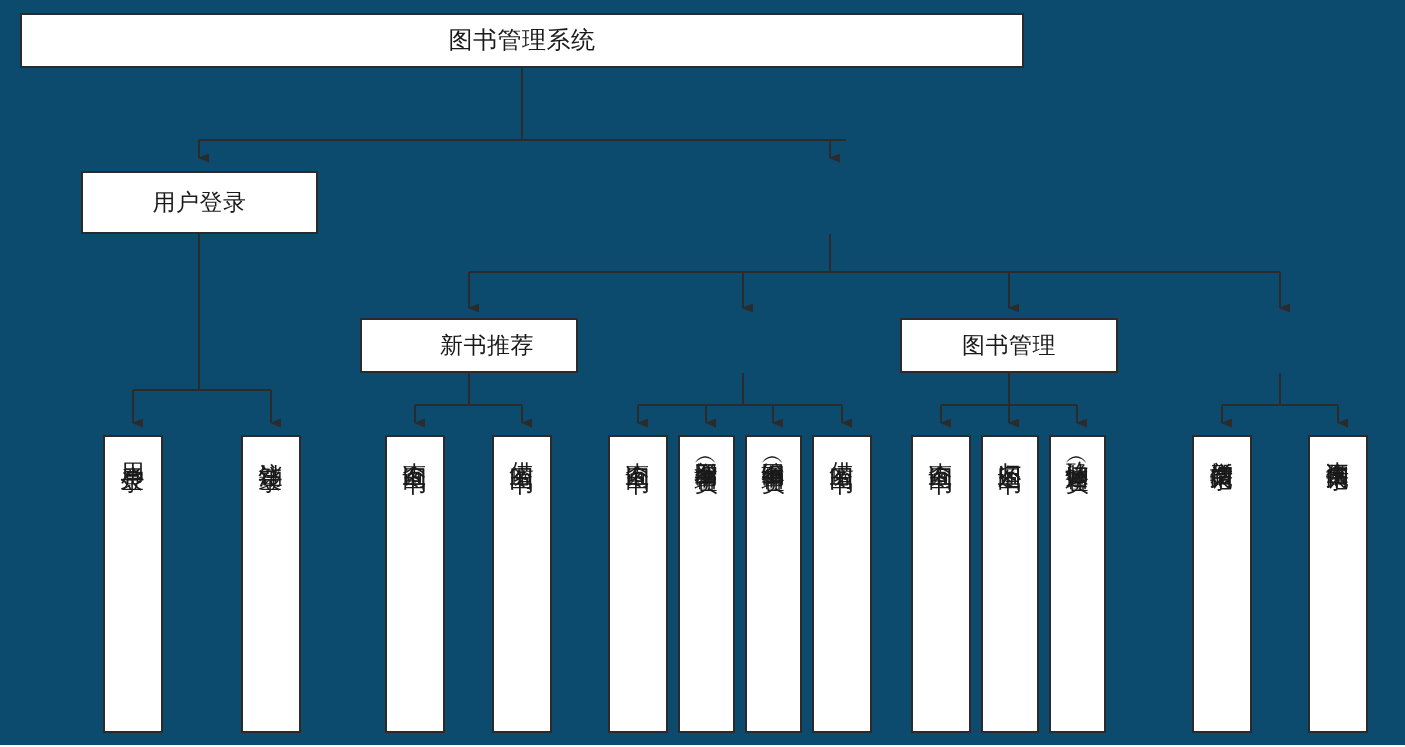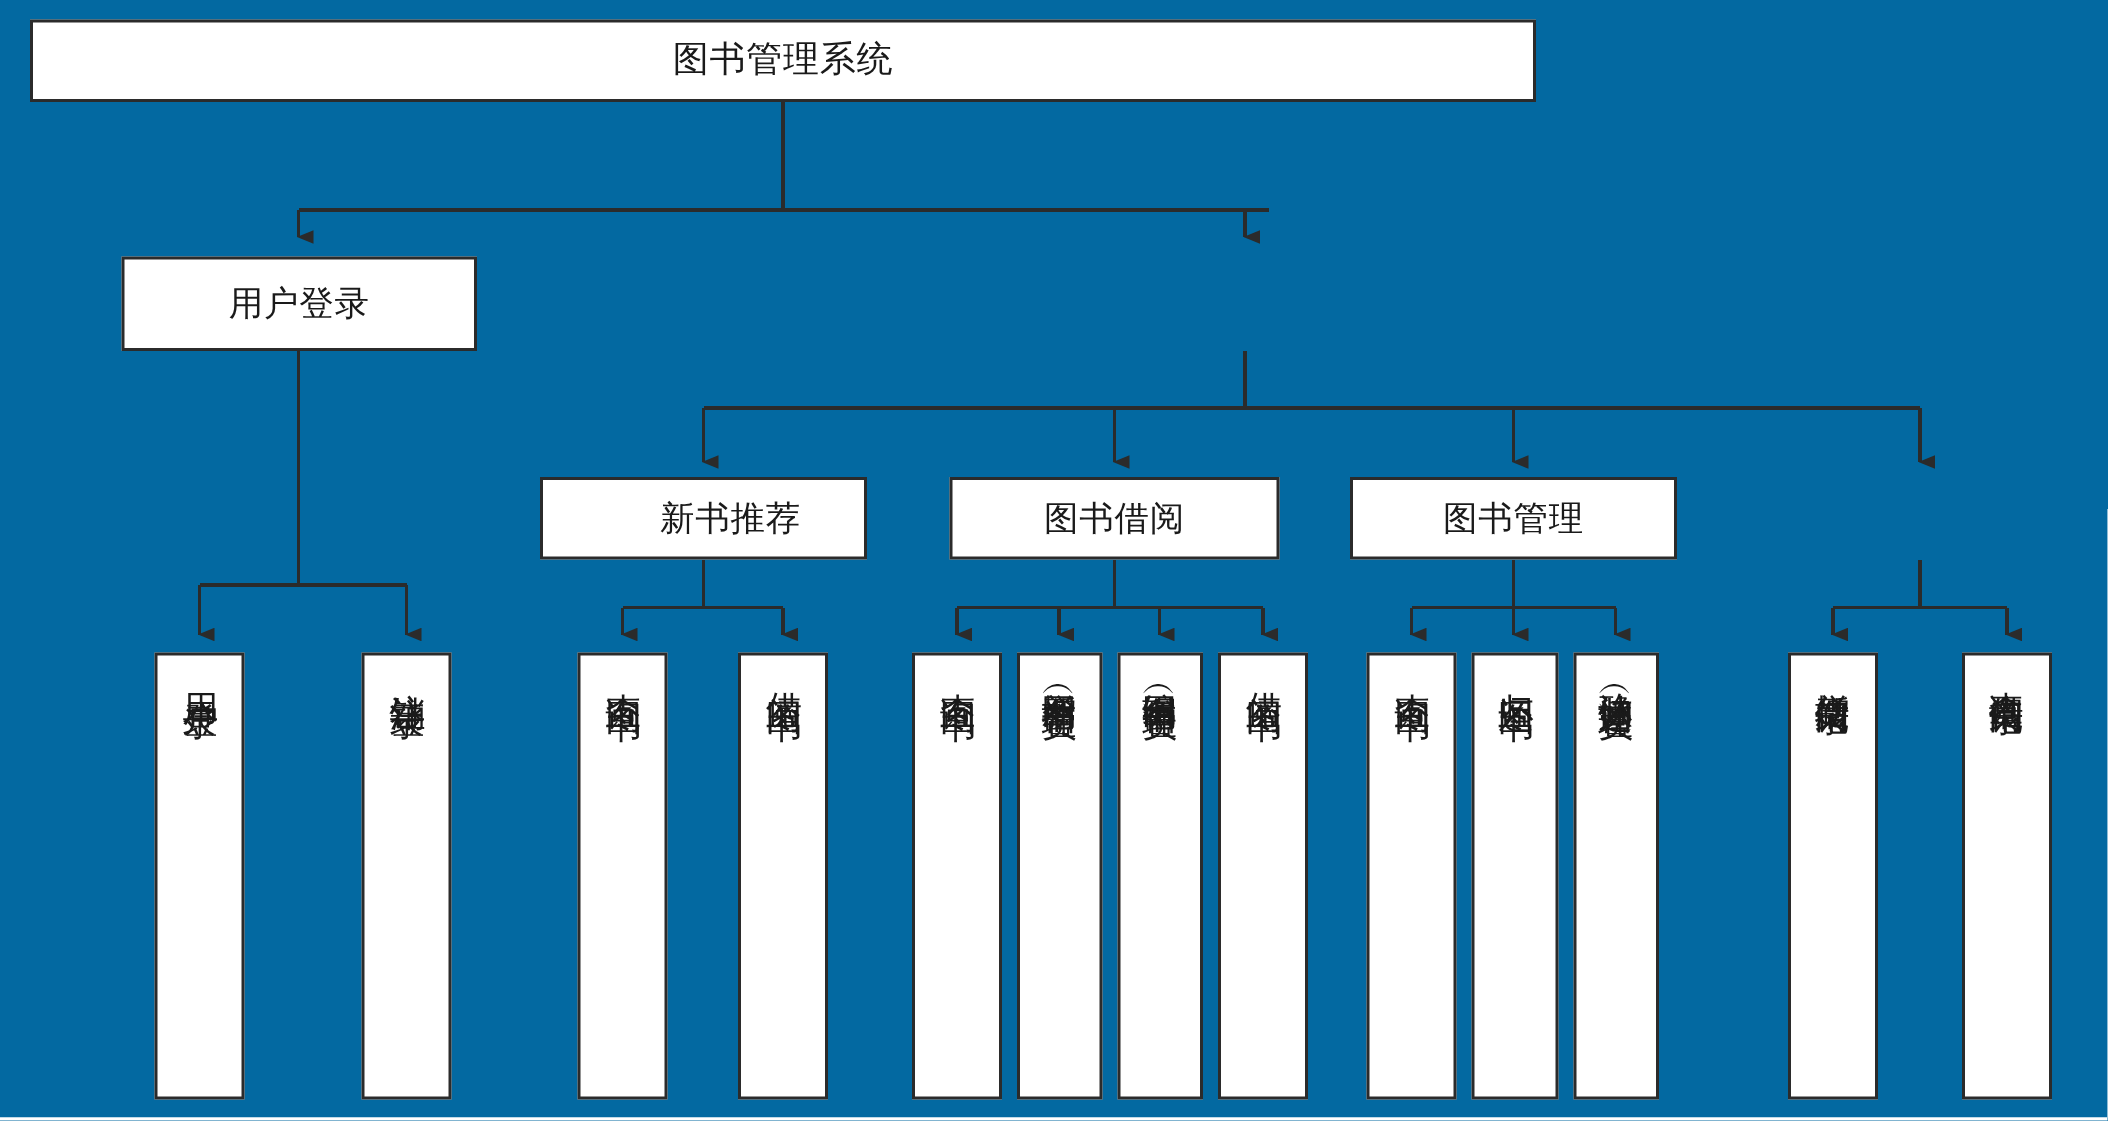--- a/index.html
+++ b/index.html
@@ -8,21 +8,21 @@
     padding: 0;
     background: #ffffff;
   }
   body {
     font-family: "Liberation Sans", "DejaVu Sans", sans-serif;
   }
   #diagram-root {
     position: relative;
     width: 1405px;
     height: 745px;
-    background: #0369a1;
+    background: #0c4a6e;
     overflow: hidden;
   }
   #edge-layer {
     position: absolute;
     left: 0;
     top: 0;
     width: 1405px;
     height: 747px;
     pointer-events: none;
   }
@@ -141,23 +141,20 @@
 
   <div class="node node-h" style="left:81px; top:171px; width:237px; height:63px;">
     <span class="label">用户登录</span>
   </div>
 
 
   <div class="node node-h" style="left:360px; top:318px; width:218px; height:55px;padding-left:36px;">
     <span class="label">新书推荐</span>
   </div>
 
-  <div class="node node-h" style="left:633px; top:318px; width:220px; height:55px;">
-    <span class="label">图书借阅</span>
-  </div>
 
   <div class="node node-h" style="left:900px; top:318px; width:218px; height:55px;">
     <span class="label">图书管理</span>
   </div>
 
 
   <div class="node node-v" style="left:103px; top:435px; width:60px; height:298px;">
     <span class="label">用户登录</span>
   </div>
 

